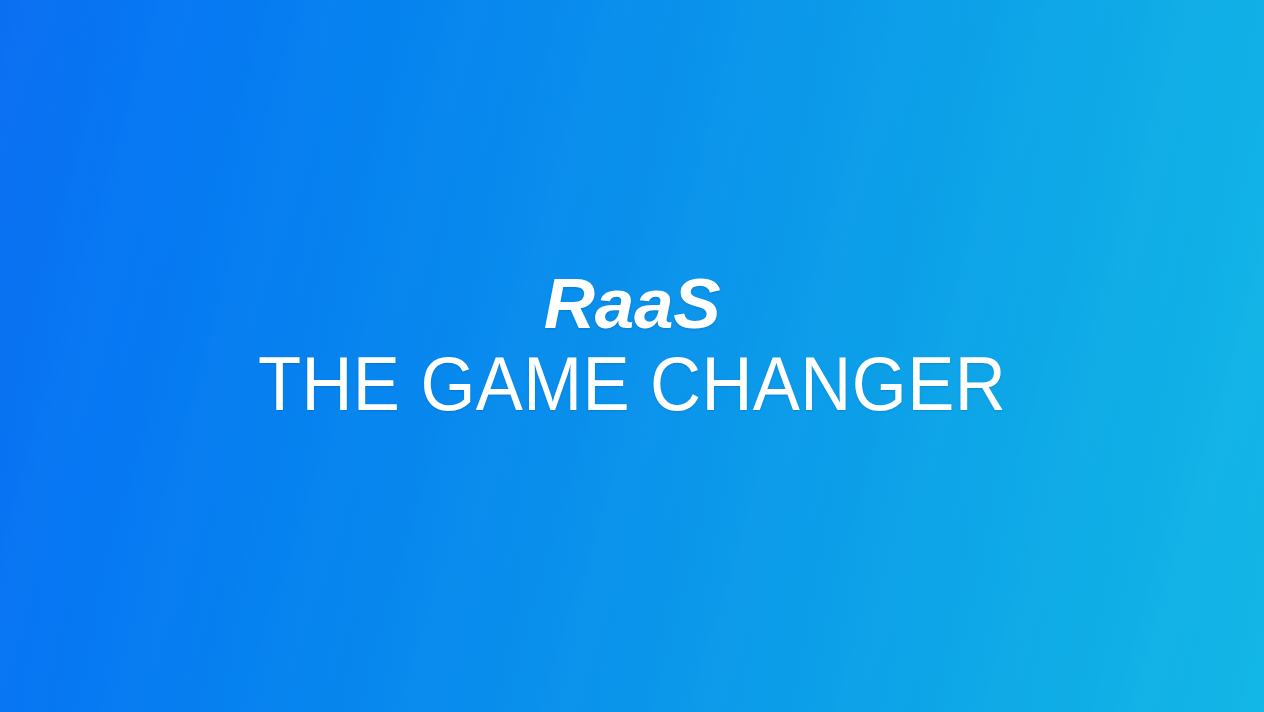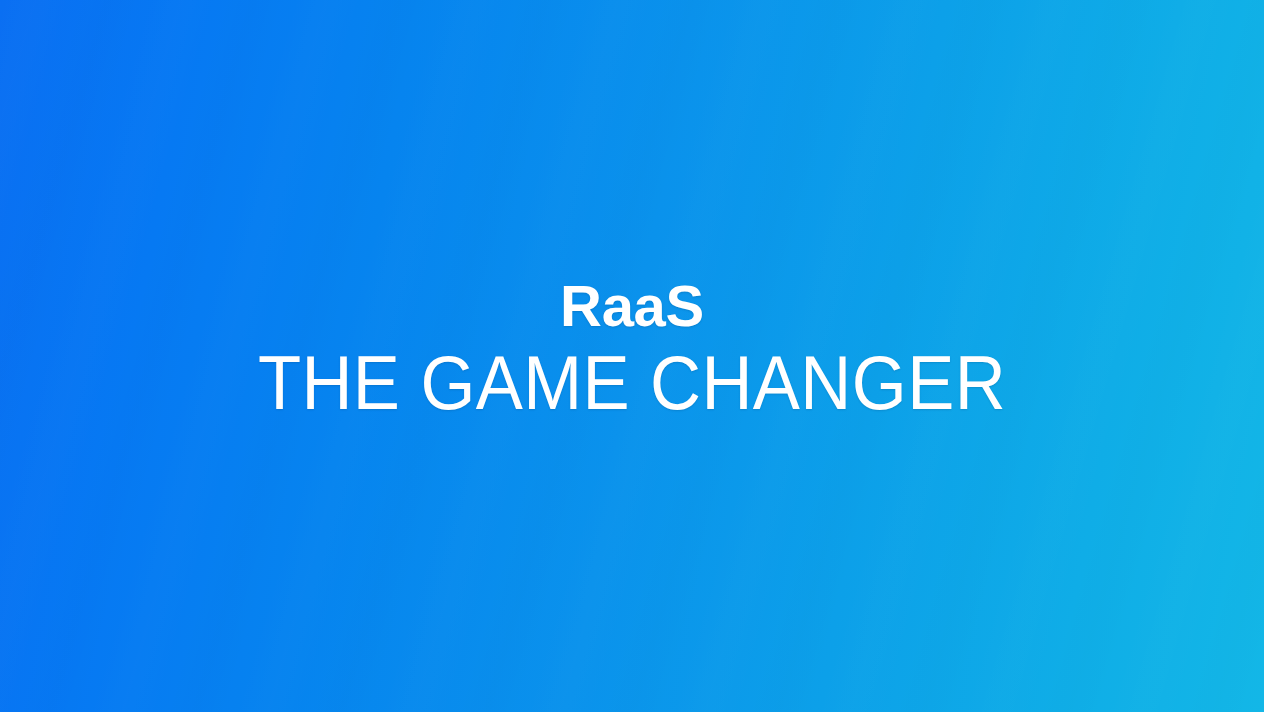--- a/index.html
+++ b/index.html
@@ -58,25 +58,26 @@
     top: 268px;
     text-align: center;
     z-index: 2;
   }
 
   .headline {
     display: block;
     color: #ffffff;
     font-family: "Liberation Sans", sans-serif;
     font-weight: 700;
-    font-size: 58px;
+    font-size: 71px;
     line-height: 1.02;
     letter-spacing: -0.3px;
-    margin: 8px;
+    margin: 0;
     text-shadow: 0 1px 2px rgba(0, 60, 110, 0.22);
+    font-style: italic;
   }
 
   .subheadline {
     display: block;
     color: #ffffff;
     font-family: "Liberation Sans", sans-serif;
     font-weight: 400;
     font-size: 76px;
     line-height: 1.04;
     letter-spacing: 0.4px;

